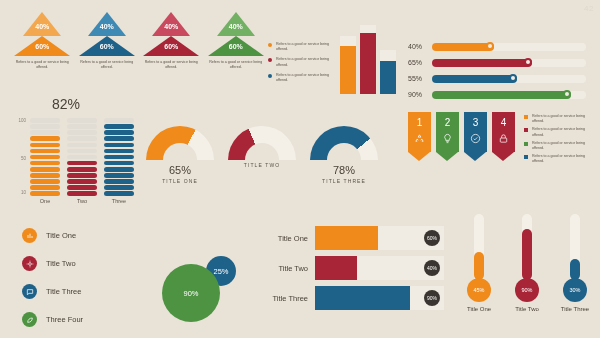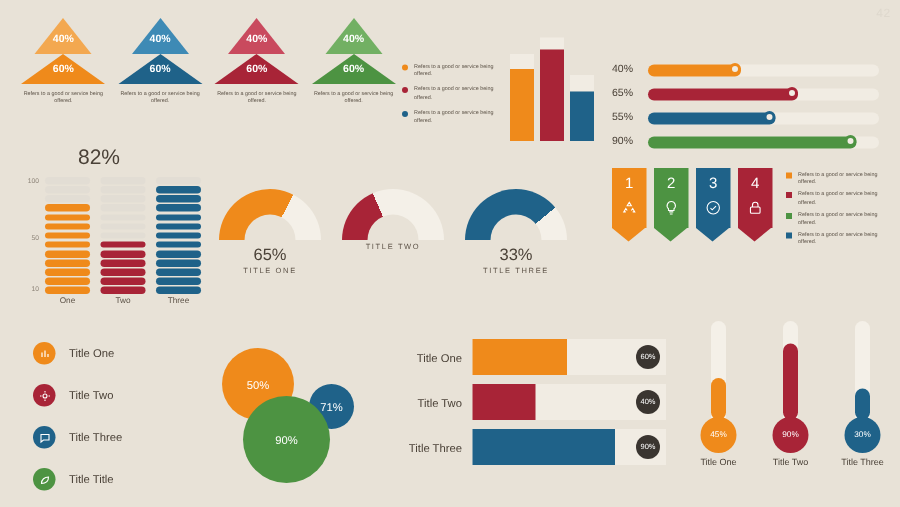--- a/index.html
+++ b/index.html
@@ -289,21 +289,21 @@
           <div class="ring" style="background: conic-gradient(from 270deg, rgb(168, 36, 55) 0deg, rgb(168, 36, 55) 66.6deg, rgb(244, 240, 232) 66.6deg, rgb(244, 240, 232) 180deg, transparent 180deg, transparent 360deg);"></div>
           <div class="hole"></div>
         </div>
         <div class="gauge-title">TITLE TWO</div>
       </div>
       <div class="gauge">
         <div class="gauge-arc">
           <div class="ring" style="background: conic-gradient(from 270deg, rgb(31, 98, 137) 0deg, rgb(31, 98, 137) 140.4deg, rgb(244, 240, 232) 140.4deg, rgb(244, 240, 232) 180deg, transparent 180deg, transparent 360deg);"></div>
           <div class="hole"></div>
         </div>
-        <div class="gauge-val">33%</div>
+        <div class="gauge-val">78%</div>
         <div class="gauge-title">TITLE THREE</div>
       </div>
     </div>
 
   <div class="abs ribbons" id="ribbons">
       <div class="ribbon">
         <div class="ribbon-body">
           <div class="rect" style="background: rgb(239, 138, 27);"></div>
           <div class="tip" style="border-top-color: rgb(239, 138, 27);"></div>
           <div class="ribbon-num">1</div>
@@ -401,27 +401,26 @@
           </svg>
         </span>
         <span class="lbl">Title Three</span>
       </div>
       <div class="row">
         <span class="circ" style="background: rgb(77, 147, 66);">
           <svg width="8" height="8" viewBox="0 0 24 24" fill="none" stroke="#fff" stroke-width="2.2">
             <path d="M5 19c0-8 6-13 14-13 0 9-6 13-14 13z"></path>
           </svg>
         </span>
-        <span class="lbl">Title Title</span>
+        <span class="lbl">Three Four</span>
       </div>
     </div>
 
   <div class="abs bubbles" id="bubbles">
-      <div class="bub" style="width: 48px; height: 48px; left: 24px; top: 4px; background: rgb(239, 138, 27);">50%</div>
-      <div class="bub" style="width: 30px; height: 30px; left: 82px; top: 28px; background: rgb(31, 98, 137);">71%</div>
+      <div class="bub" style="width: 30px; height: 30px; left: 82px; top: 28px; background: rgb(31, 98, 137);">25%</div>
       <div class="bub" style="width: 58px; height: 58px; left: 38px; top: 36px; background: rgb(77, 147, 66);">90%</div>
     </div>
 
   <div class="abs progress" id="progress">
       <div class="prow">
         <div class="plabel">Title One</div>
         <div class="ptrack">
           <div class="pfill" style="width: 49.2%; background: rgb(239, 138, 27);"></div>
           <div class="pbadge">60%</div>
         </div>

